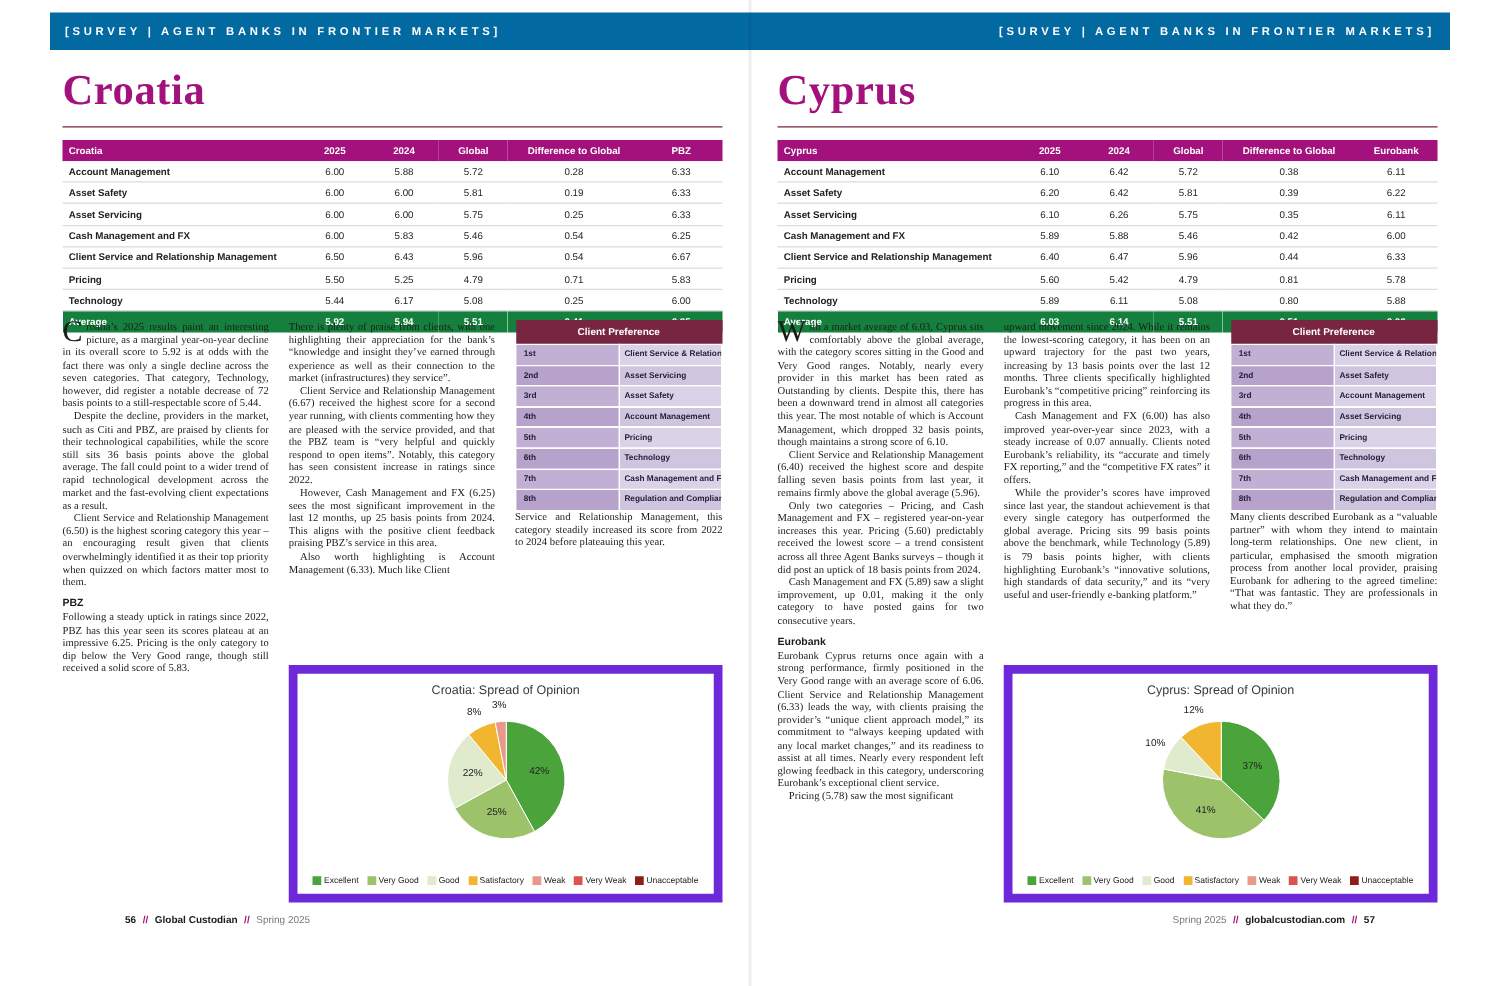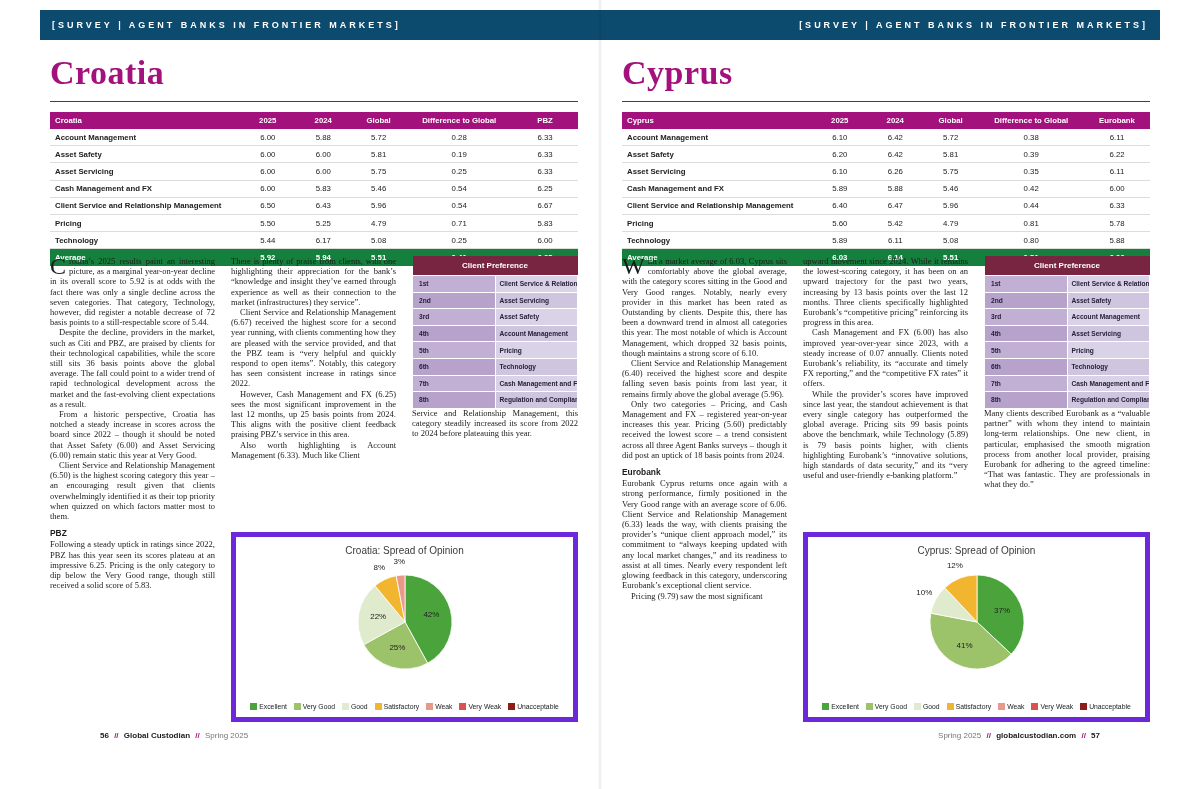--- a/index.html
+++ b/index.html
@@ -3,21 +3,21 @@
 <meta charset="utf-8">
 <style>
   * { margin:0; padding:0; box-sizing:border-box; }
   html,body { background:#e8e8e8; }
   body { width:1200px; height:789px; font-family:"Liberation Sans", sans-serif; }
   .spread { position:relative; width:1200px; height:789px; background:#ffffff; overflow:hidden; }
   .gutter { position:absolute; left:598px; top:0; width:4px; height:789px;
             background:linear-gradient(to right, rgba(0,0,0,0), rgba(0,0,0,0.08), rgba(0,0,0,0)); }
 
   
-  .band { position:absolute; left:40px; right:40px; top:10px; height:30px; background:#0c4a6e;text-align:right; }
+  .band { position:absolute; left:40px; right:40px; top:10px; height:30px; background:#0369a1;text-align:right; }
   .band .btext { position:absolute; top:10px; font-size:9px; font-weight:bold; letter-spacing:3px;
                  color:#ffffff; white-space:nowrap; font-family:"Liberation Sans",sans-serif; }
   .band .bleft { left:12px; }
   .band .bright { right:12px; }
 
   
   .page { position:absolute; top:0; width:600px; height:789px; }
   .page-left { left:0; }
   .page-right { left:600px; }
   .content-area { position:absolute; top:0; width:528px; height:789px; }
@@ -59,21 +59,21 @@
                   padding:5px 6px; }
   table.pref td { font-size:6.6px; font-weight:bold; color:#26203a; padding:4.3px 4px;
                   border:1px solid #ffffff; white-space:nowrap; overflow:hidden; }
   table.pref td.rank { width:27px; background:#C2B0D4; text-align:left; padding-left:6px; }
   table.pref td.lbl { background:#DAD2E7; }
   table.pref tr:nth-child(even) td.rank { background:#B6A2CB; }
   table.pref tr:nth-child(even) td.lbl { background:#CFC5DF; }
 
   
   .chartbox { position:absolute; top:532px; left:181px; width:347px; height:190px;
-              border:5px solid #6d28d9; background:#fff; }
+              border:7px solid #6d28d9; background:#fff; }
   .chart-title { text-align:center; font-size:10px; color:#3a3a3a; margin-top:8px;
                  font-family:"Liberation Sans",sans-serif; }
   .pie-svg { display:block; margin:0 auto; }
   .legend { position:absolute; bottom:7px; left:4px; right:4px; display:flex;
             justify-content:center; gap:7px; }
   .legend-item { display:flex; align-items:center; gap:2px; font-size:6.8px; color:#222;
                  font-family:"Liberation Sans",sans-serif; white-space:nowrap; }
   .legend-swatch { width:7px; height:7px; display:inline-block; flex:0 0 auto; }
 
   
@@ -183,21 +183,20 @@
                 <td>0.41</td>
                 <td>6.25</td>
               </tr>
             </tbody>
           </table>
         </div>
 
       <div class="col colA">
           <p><span class="dropcap">C</span>roatia’s 2025 results paint an interesting picture, as a marginal year-on-year decline in its overall score to 5.92 is at odds with the fact there was only a single decline across the seven categories. That category, Technology, however, did register a notable decrease of 72 basis points to a still-respectable score of 5.44.</p>
           <p>Despite the decline, providers in the market, such as Citi and PBZ, are praised by clients for their technological capabilities, while the score still sits 36 basis points above the global average. The fall could point to a wider trend of rapid technological development across the market and the fast-evolving client expectations as a result.</p>
-          <p>From a historic perspective, Croatia has notched a steady increase in scores across the board since 2022 – though it should be noted that Asset Safety (6.00) and Asset Servicing (6.00) remain static this year at Very Good.</p>
           <p>Client Service and Relationship Management (6.50) is the highest scoring category this year – an encouraging result given that clients overwhelmingly identified it as their top priority when quizzed on which factors matter most to them.</p>
           <p class="subhead">PBZ</p>
           <p class="after-sub">Following a steady uptick in ratings since 2022, PBZ has this year seen its scores plateau at an impressive 6.25. Pricing is the only category to dip below the Very Good range, though still received a solid score of 5.83.</p>
         </div>
       <div class="col colB">
           <p>There is plenty of praise from clients, with one highlighting their appreciation for the bank’s “knowledge and insight they’ve earned through experience as well as their connection to the market (infrastructures) they service”.</p>
           <p>Client Service and Relationship Management (6.67) received the highest score for a second year running, with clients commenting how they are pleased with the service provided, and that the PBZ team is “very helpful and quickly respond to open items”. Notably, this category has seen consistent increase in ratings since 2022.</p>
           <p>However, Cash Management and FX (6.25) sees the most significant improvement in the last 12 months, up 25 basis points from 2024. This aligns with the positive client feedback praising PBZ’s service in this area.</p>
           <p>Also worth highlighting is Account Management (6.33). Much like Client</p>
         </div>
@@ -398,23 +397,24 @@
                 <td>6.06</td>
               </tr>
             </tbody>
           </table>
         </div>
 
       <div class="col colA">
           <p><span class="dropcap">W</span>ith a market average of 6.03, Cyprus sits comfortably above the global average, with the category scores sitting in the Good and Very Good ranges. Notably, nearly every provider in this market has been rated as Outstanding by clients. Despite this, there has been a downward trend in almost all categories this year. The most notable of which is Account Management, which dropped 32 basis points, though maintains a strong score of 6.10.</p>
           <p>Client Service and Relationship Management (6.40) received the highest score and despite falling seven basis points from last year, it remains firmly above the global average (5.96).</p>
           <p>Only two categories – Pricing, and Cash Management and FX – registered year-on-year increases this year. Pricing (5.60) predictably received the lowest score – a trend consistent across all three Agent Banks surveys – though it did post an uptick of 18 basis points from 2024.</p>
+          <p>Cash Management and FX (5.89) saw a slight improvement, up 0.01, making it the only category to have posted gains for two consecutive years.</p>
           <p class="subhead">Eurobank</p>
           <p class="after-sub">Eurobank Cyprus returns once again with a strong performance, firmly positioned in the Very Good range with an average score of 6.06. Client Service and Relationship Management (6.33) leads the way, with clients praising the provider’s “unique client approach model,” its commitment to “always keeping updated with any local market changes,” and its readiness to assist at all times. Nearly every respondent left glowing feedback in this category, underscoring Eurobank’s exceptional client service.</p>
-          <p>Pricing (9.79) saw the most significant</p>
+          <p>Pricing (5.78) saw the most significant</p>
         </div>
       <div class="col colB">
           <p>upward movement since 2024. While it remains the lowest-scoring category, it has been on an upward trajectory for the past two years, increasing by 13 basis points over the last 12 months. Three clients specifically highlighted Eurobank’s “competitive pricing” reinforcing its progress in this area.</p>
           <p>Cash Management and FX (6.00) has also improved year-over-year since 2023, with a steady increase of 0.07 annually. Clients noted Eurobank’s reliability, its “accurate and timely FX reporting,” and the “competitive FX rates” it offers.</p>
           <p>While the provider’s scores have improved since last year, the standout achievement is that every single category has outperformed the global average. Pricing sits 99 basis points above the benchmark, while Technology (5.89) is 79 basis points higher, with clients highlighting Eurobank’s “innovative solutions, high standards of data security,” and its “very useful and user-friendly e-banking platform.”</p>
         </div>
 
       <div class="pref-wrap">
           <table class="pref">
             <thead>

